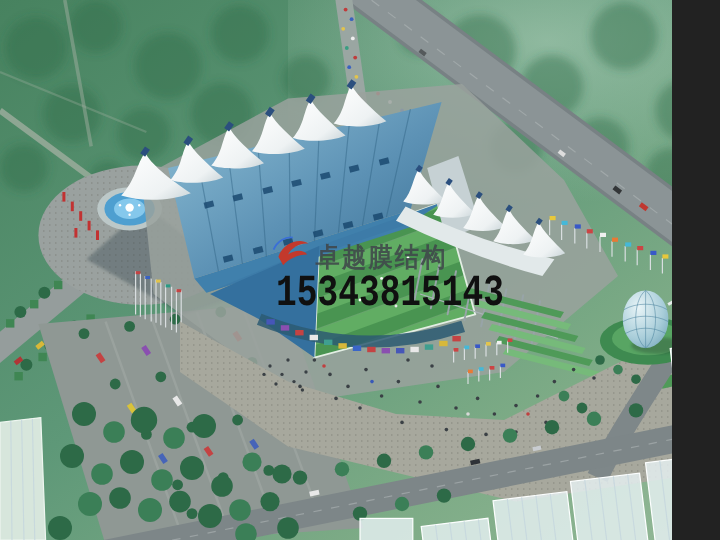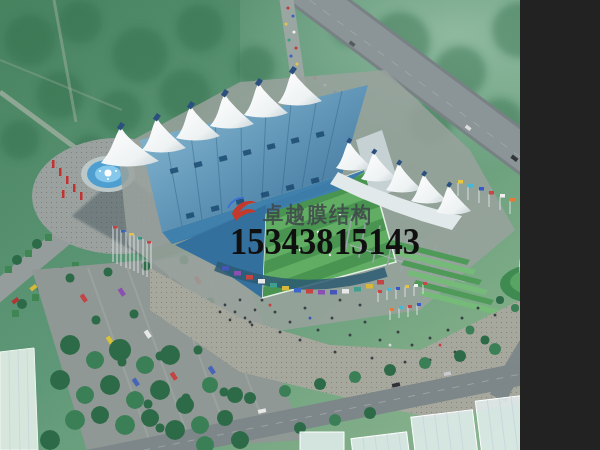--- a/index.html
+++ b/index.html
@@ -1,17 +1,17 @@
 <!DOCTYPE html>
 <html><head>
 <meta charset="utf-8">
 <style>
   html,body{margin:0;padding:0;background:#222;}
-  .canvas{position:relative;width:520px;height:450px;overflow:hidden;
-          font-family:Liberation Serif, serif;}
+  .canvas{position:relative;width:560px;height:450px;overflow:hidden;
+          font-family:Liberation Mono, monospace;}
   svg{display:block}
   .tb{fill:#2e6b48;opacity:.42}
   .t{fill:#2d6a47}
   .t2{fill:#3b7f57}
   .p{fill:#3a4045}
   .seam{stroke:#2f6283;stroke-width:1;opacity:.45}
   .hatch{fill:#17456b;opacity:.8}
   .mast{stroke:#98a4a8;stroke-width:1.6;stroke-linecap:round}
   .pole{stroke:#d9dee0;stroke-width:1}
   .grid{stroke:#48809c;stroke-width:.8;fill:none;opacity:.55}

